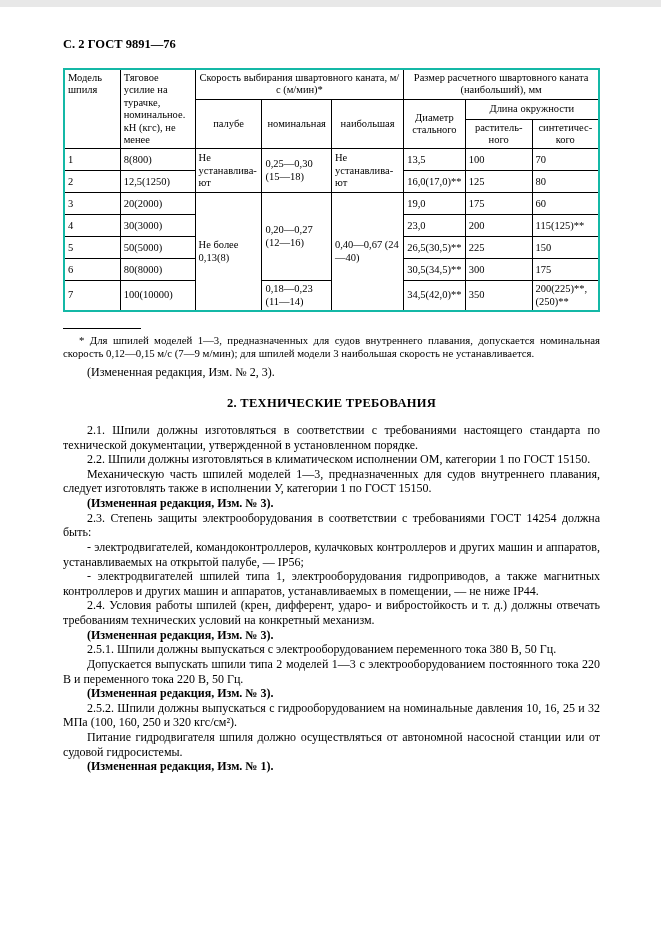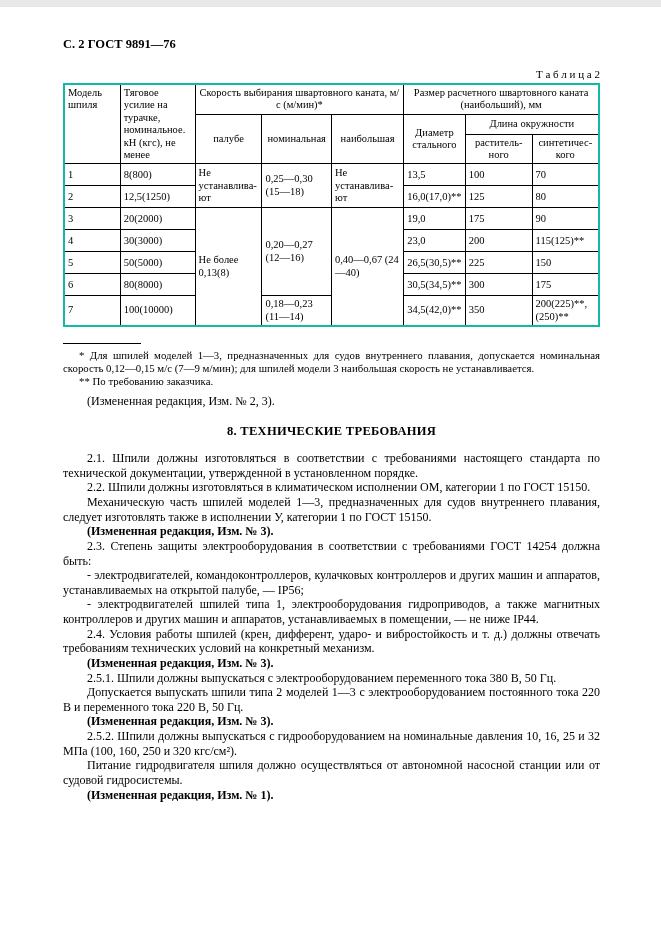--- a/index.html
+++ b/index.html
@@ -52,21 +52,20 @@
   .bold { font-weight:bold; }
 </style>
 </head>
 <body>
 
 <div class="page">
 
   <div class="doc-header">С. 2 ГОСТ 9891—76</div>
 
 
-  <div class="table-caption">Т а б л и ц а   2</div>
 
   <table class="gost">
     <colgroup>
       <col class="col-model">
         <col class="col-pull">
         <col class="col-small">
         <col class="col-nominal">
       <col class="col-max">
         <col class="col-diam">
         <col class="col-veg">
@@ -110,21 +109,21 @@
         <td>80</td>
       </tr>
       <tr>
         <td>3</td>
         <td>20(2000)</td>
         <td rowspan="5">Не более 0,13(8)</td>
         <td rowspan="4">0,20—0,27 (12—16)</td>
         <td rowspan="5">0,40—0,67 (24—40)</td>
         <td>19,0</td>
         <td>175</td>
-        <td>90</td>
+        <td>60</td>
       </tr>
       <tr>
         <td>4</td>
         <td>30(3000)</td>
         <td>23,0</td>
         <td>200</td>
         <td>115(125)**</td>
       </tr>
       <tr>
         <td>5</td>
@@ -147,25 +146,24 @@
         <td>34,5(42,0)**</td>
         <td>350</td>
         <td>200(225)**, (250)**</td>
       </tr>
     </tbody>
   </table>
 
   <div class="footnote-sep"></div>
 
   <p class="footnote">* Для шпилей моделей 1—3, предназначенных для судов внутреннего плавания, допускается номинальная скорость 0,12—0,15 м/с (7—9 м/мин); для шпилей модели 3 наибольшая скорость не устанавливается.</p>
-  <p class="footnote">** По требованию заказчика.</p>
 
   <p class="para amendment">(Измененная редакция, Изм. № 2, 3).</p>
 
-  <h2 class="section-title">8. ТЕХНИЧЕСКИЕ ТРЕБОВАНИЯ</h2>
+  <h2 class="section-title">2. ТЕХНИЧЕСКИЕ ТРЕБОВАНИЯ</h2>
 
   <p class="para">2.1. Шпили должны изготовляться в соответствии с требованиями настоящего стандарта по технической документации, утвержденной в установленном порядке.</p>
   <p class="para">2.2. Шпили должны изготовляться в климатическом исполнении ОМ, категории 1 по ГОСТ 15150.</p>
   <p class="para">Механическую часть шпилей моделей 1—3, предназначенных для судов внутреннего плавания, следует изготовлять также в исполнении У, категории 1 по ГОСТ 15150.</p>
   <p class="para bold">(Измененная редакция, Изм. № 3).</p>
   <p class="para">2.3. Степень защиты электрооборудования в соответствии с требованиями ГОСТ 14254 должна быть:</p>
   <p class="para">- электродвигателей, командоконтроллеров, кулачковых контроллеров и других машин и аппаратов, устанавливаемых на открытой палубе, — IP56;</p>
   <p class="para">- электродвигателей шпилей типа 1, электрооборудования гидроприводов, а также магнитных контроллеров и других машин и аппаратов, устанавливаемых в помещении, — не ниже IP44.</p>
   <p class="para">2.4. Условия работы шпилей (крен, дифферент, ударо- и вибростойкость и т. д.) должны отвечать требованиям технических условий на конкретный механизм.</p>
   <p class="para bold">(Измененная редакция, Изм. № 3).</p>

